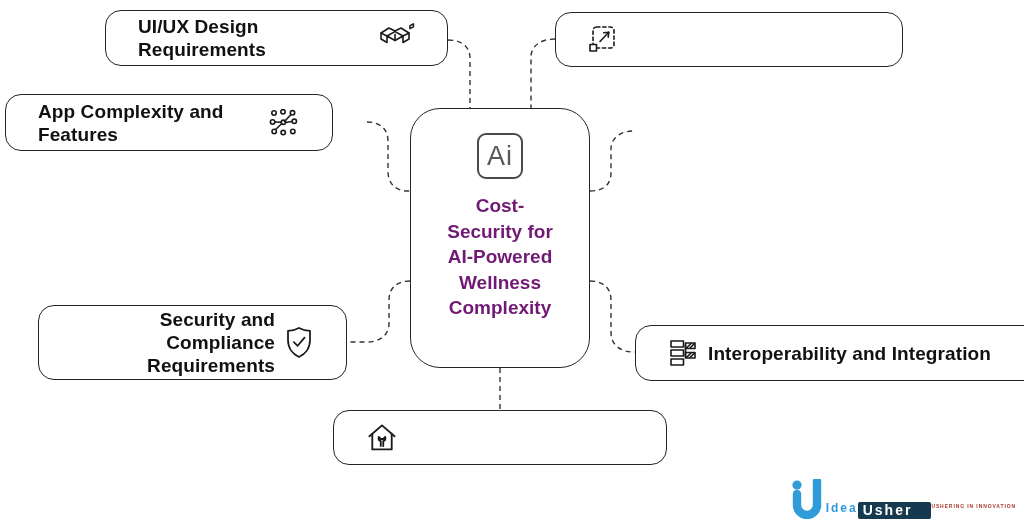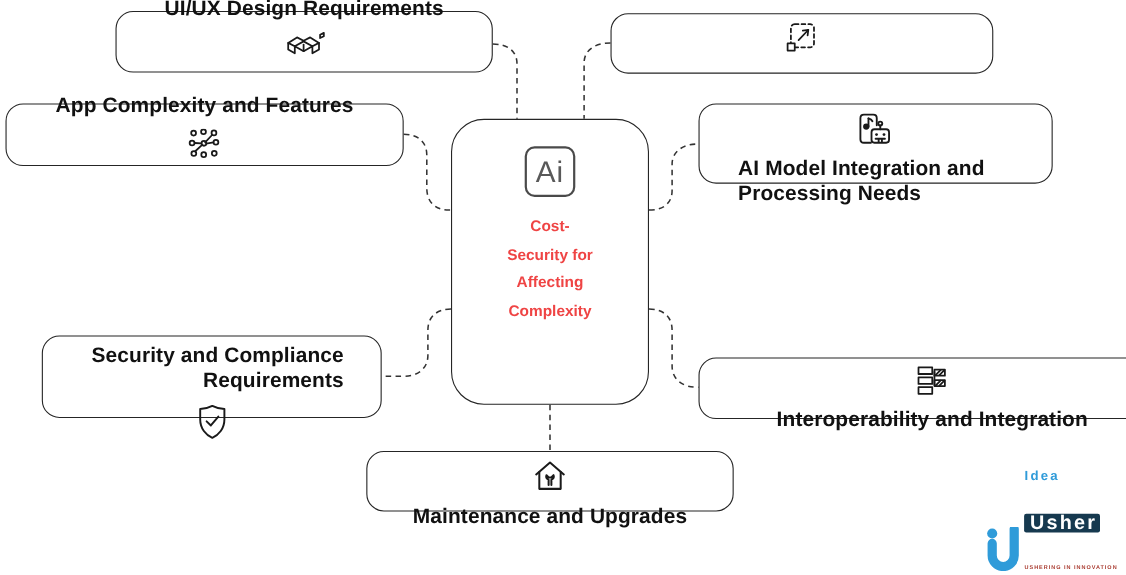--- a/index.html
+++ b/index.html
@@ -18,37 +18,36 @@
 
   
   .node {
     position:absolute;
     background:#ffffff;
     border:1.6px solid #252525;
     border-radius:16px;
     display:flex;
     align-items:center;
     gap:9px;
-    padding:6px 16px;
+    padding:6px 32px;
     z-index:2;
-    flex-direction:column;
   }
   .node .label {
     font-weight:700;
     font-size:19px;
     color:#111111;
     line-height:23px;
     letter-spacing:0.1px;
   }
   .node svg { flex:0 0 auto; display:block; }
   .ico { stroke:#1a1a1a; fill:none; stroke-width:1.6; stroke-linecap:round; stroke-linejoin:round; }
 
   
   #node-uiux          { left:105px; top:10px;  width:343px; height:56px; justify-content:flex-end; }
-  #node-app           { left:5px;   top:94px;  width:362px; height:57px; justify-content:flex-end; }
+  #node-app           { left:5px;   top:94px;  width:328px; height:57px; justify-content:flex-end; }
   #node-security      { left:38px;  top:305px; width:309px; height:75px; justify-content:flex-start; }
   #node-security .label { text-align:right; width:240px; }
   #node-scalability   { left:555px; top:12px;  width:348px; height:55px; }
   #node-aimodel       { left:635px; top:94px;  width:322px; height:73px; }
   #node-aimodel .label  { width:250px; }
   #node-interop       { left:635px; top:325px; width:425px; height:56px; }
   #node-maintenance   { left:333px; top:410px; width:334px; height:55px; }
 
   
   #node-central {
@@ -60,36 +59,36 @@
   .ai-badge {
     width:46px; height:46px;
     border:2px solid #4a4a4a; border-radius:9px;
     display:flex; align-items:center; justify-content:center;
     color:#595959; font-size:27px; font-weight:400; letter-spacing:1px;
     margin-bottom:14px;
     text-align:right;
   }
   .central-title { text-align:center; }
   .central-title span {
-    display:block; font-weight:700; font-size:14px; line-height:25.5px; color:#ef4444;
+    display:block; font-weight:700; font-size:19px; line-height:25.5px; color:#701a75;
   }
 
   
   .brand {
     position:absolute; right:8px; bottom:4px; z-index:3;
     display:flex; align-items:flex-end; gap:2px;
   }
   .brand-mark { display:block; }
-  .brand-text { display:flex; flex-direction:column; align-items:flex-start;gap:28px; }
+  .brand-text { display:flex; align-items:flex-start; }
   .brand-top {
     color:#2f9bd9; font-weight:700; font-size:12px; letter-spacing:2px; line-height:13px;
   }
   .brand-bottom {
-    background:#16394f; color:#ffffff; font-weight:700; font-size:18px;
-    letter-spacing:2px; padding:1px 3px 2px 5px; border-radius:2px; line-height:14px;
+    background:#16394f; color:#ffffff; font-weight:700; font-size:14px;
+    letter-spacing:2px; padding:1px 19px 2px 5px; border-radius:2px; line-height:14px;
   }
   .brand-tagline {
     color:#a8392e; font-size:5px; font-weight:700; letter-spacing:0.9px; margin-top:1px;
   }
 </style>
 </head>
 <body>
 
 <div class="canvas">
 
@@ -103,21 +102,22 @@
     <path class="connector" d="M500,368 L500,410"></path>
   </svg>
 
   <div id="node-central">
     <div class="ai-badge">
       <span>Ai</span>
     </div>
     <div class="central-title">
       <span>Cost-</span>
       <span>Security for</span>
-      <span>Affecting</span>
+      <span>AI-Powered</span>
+      <span>Wellness</span>
       <span>Complexity</span>
     </div>
   </div>
 
   <div class="node" id="node-uiux">
     <span class="label">UI/UX Design Requirements</span>
     <svg class="ico" width="38" height="30" viewBox="0 0 38 30">
       <path d="M4 10 L12 5 L18 8 L24 5 L32 10 L32 16 L26 19.5 L26 13 L18 17.5 L10 13 L10 19.5 L4 16 Z"></path>
       <path d="M4 10 L10 13 L18 8.6 L26 13 L32 10"></path>
       <path d="M18 17.5 L18 11.5"></path>
@@ -155,35 +155,20 @@
   <div class="node" id="node-scalability">
     <svg class="ico" width="31" height="31" viewBox="0 0 31 31">
       <rect x="5" y="3" width="21" height="21" rx="3.5" stroke-dasharray="3.4 2.8"></rect>
       <line x1="12" y1="17.5" x2="20.5" y2="8.5"></line>
       <path d="M20.8 8.2 l-5 0.6"></path>
       <path d="M20.8 8.2 l-0.6 5"></path>
       <rect x="2" y="20.5" width="6.5" height="6.5" fill="#ffffff"></rect>
     </svg>
   </div>
 
-  <div class="node" id="node-aimodel">
-    <svg class="ico" width="34" height="32" viewBox="0 0 32 30">
-      <path d="M12 27 H6 C4.3 27 3 25.7 3 24 V6 C3 4.3 4.3 3 6 3 H14 C15.7 3 17 4.3 17 6 V12"></path>
-      <circle cx="8" cy="13.2" r="1.9" fill="#1a1a1a"></circle>
-      <line x1="9.9" y1="13.2" x2="9.9" y2="6.2"></line>
-      <path d="M9.9 6.2 C11.4 6.7 12.6 7.3 13.3 8.6"></path>
-      <rect x="12.5" y="15.5" width="15" height="11.5" rx="2.5" fill="#ffffff"></rect>
-      <line x1="20" y1="15.5" x2="20" y2="12.2"></line>
-      <circle cx="20" cy="10.6" r="1.7"></circle>
-      <circle cx="16.8" cy="20" r="1.2" fill="#1a1a1a" stroke="none"></circle>
-      <circle cx="23.2" cy="20" r="1.2" fill="#1a1a1a" stroke="none"></circle>
-      <path d="M16 23.6 h8 M18.6 23.6 v2.6 M21.4 23.6 v2.6"></path>
-    </svg>
-    <span class="label">AI Model Integration and Processing Needs</span>
-  </div>
 
   <div class="node" id="node-interop">
     <svg class="ico" width="31" height="29" viewBox="0 0 31 29">
       <rect x="3" y="2" width="12.5" height="6"></rect>
       <rect x="3" y="11" width="12.5" height="6"></rect>
       <rect x="3" y="20" width="12.5" height="6"></rect>
       <line x1="17.5" y1="6" x2="17.5" y2="18"></line>
       <rect x="17.5" y="4" width="9.5" height="5.5"></rect>
       <path d="M18.5 9 l4.5 -4.5 M22 9 l4.5 -4.5"></path>
       <rect x="17.5" y="13.5" width="9.5" height="5.5"></rect>
@@ -191,21 +176,20 @@
     </svg>
     <span class="label">Interoperability and Integration</span>
   </div>
 
   <div class="node" id="node-maintenance">
     <svg class="ico" width="32" height="32" viewBox="0 0 28 28">
       <path d="M3 12.5 L14 3 L25 12.5"></path>
       <path d="M5.5 10.5 V24 H22.5 V10.5"></path>
       <path d="M12.9 21 V16.8 C11.5 16.2 10.7 14.6 11.2 13.1 L13 14.9 L15 14.9 L16.8 13.1 C17.3 14.6 16.5 16.2 15.1 16.8 V21"></path>
     </svg>
-    <span class="label">Maintenance and Upgrades</span>
   </div>
 
   <div class="brand">
     <svg class="brand-mark" width="34" height="40" viewBox="0 0 34 40">
       <circle cx="7" cy="6" r="4.6" fill="#2f9bd9"></circle>
       <path d="M7 15 V26 a10 10 0 0 0 20 0 V2" stroke="#2f9bd9" stroke-width="8.4" fill="none" stroke-linecap="round"></path>
     </svg>
     <div class="brand-text">
       <span class="brand-top">Idea</span>
       <span class="brand-bottom">Usher</span>

